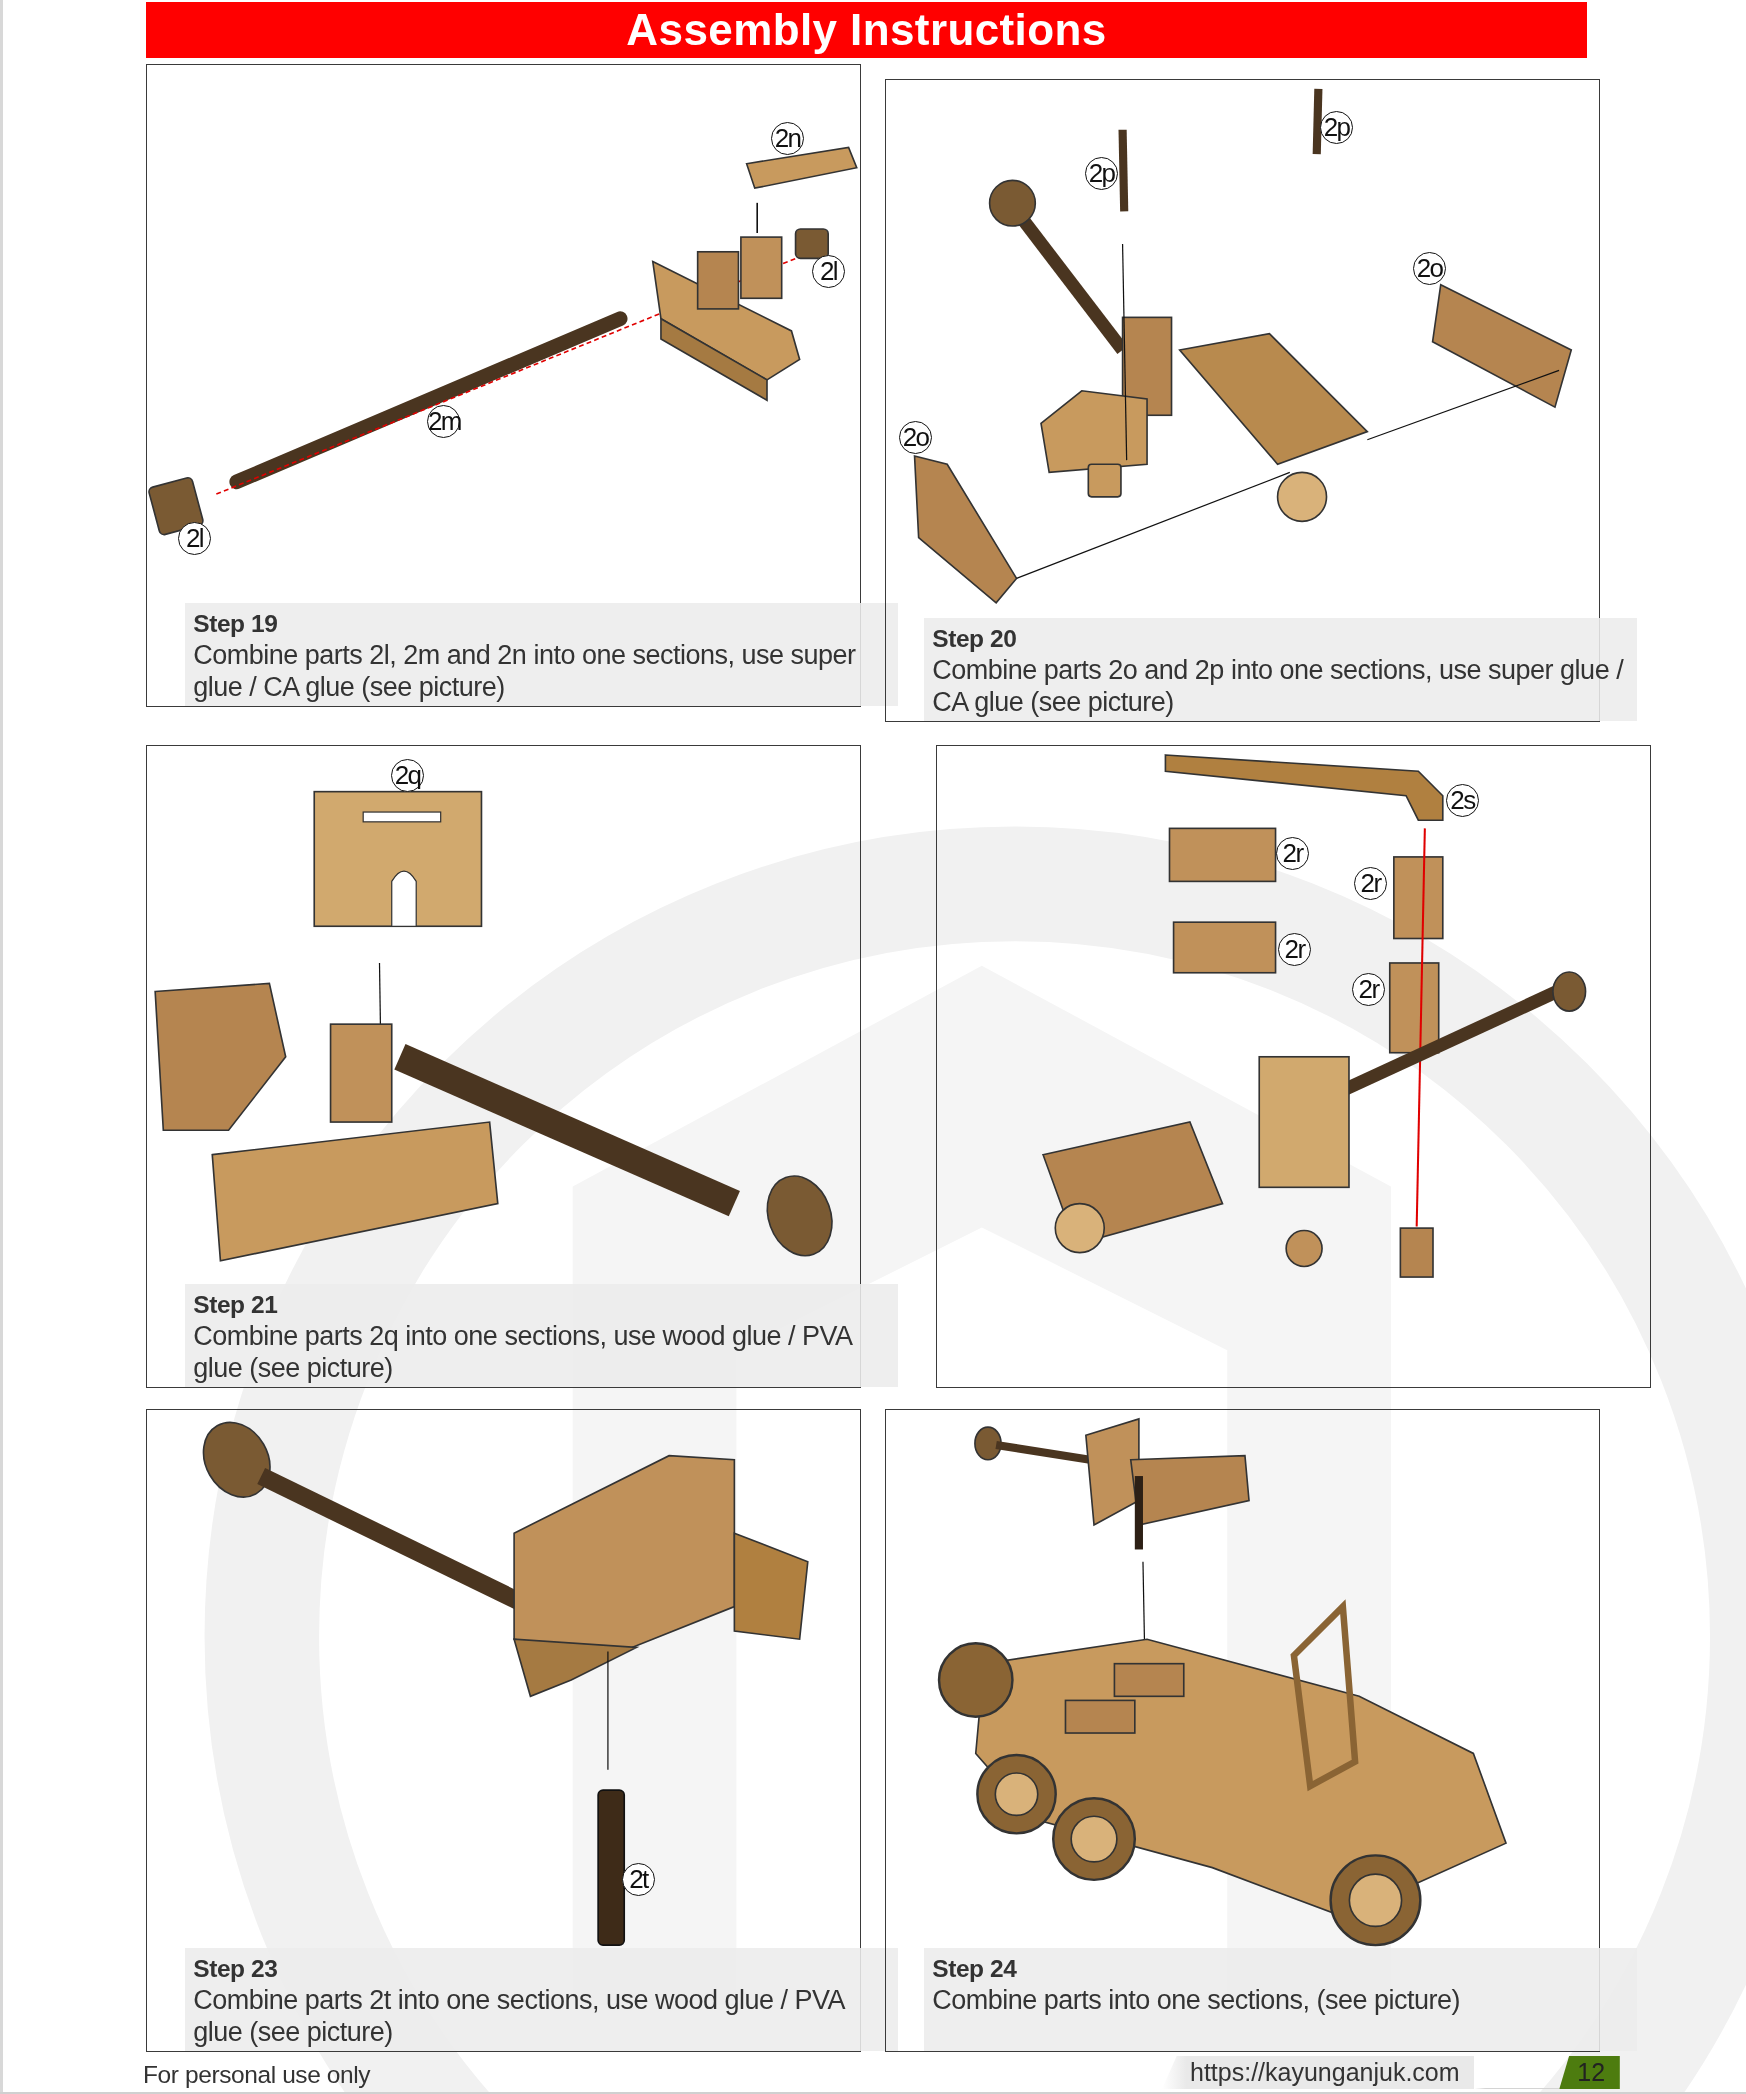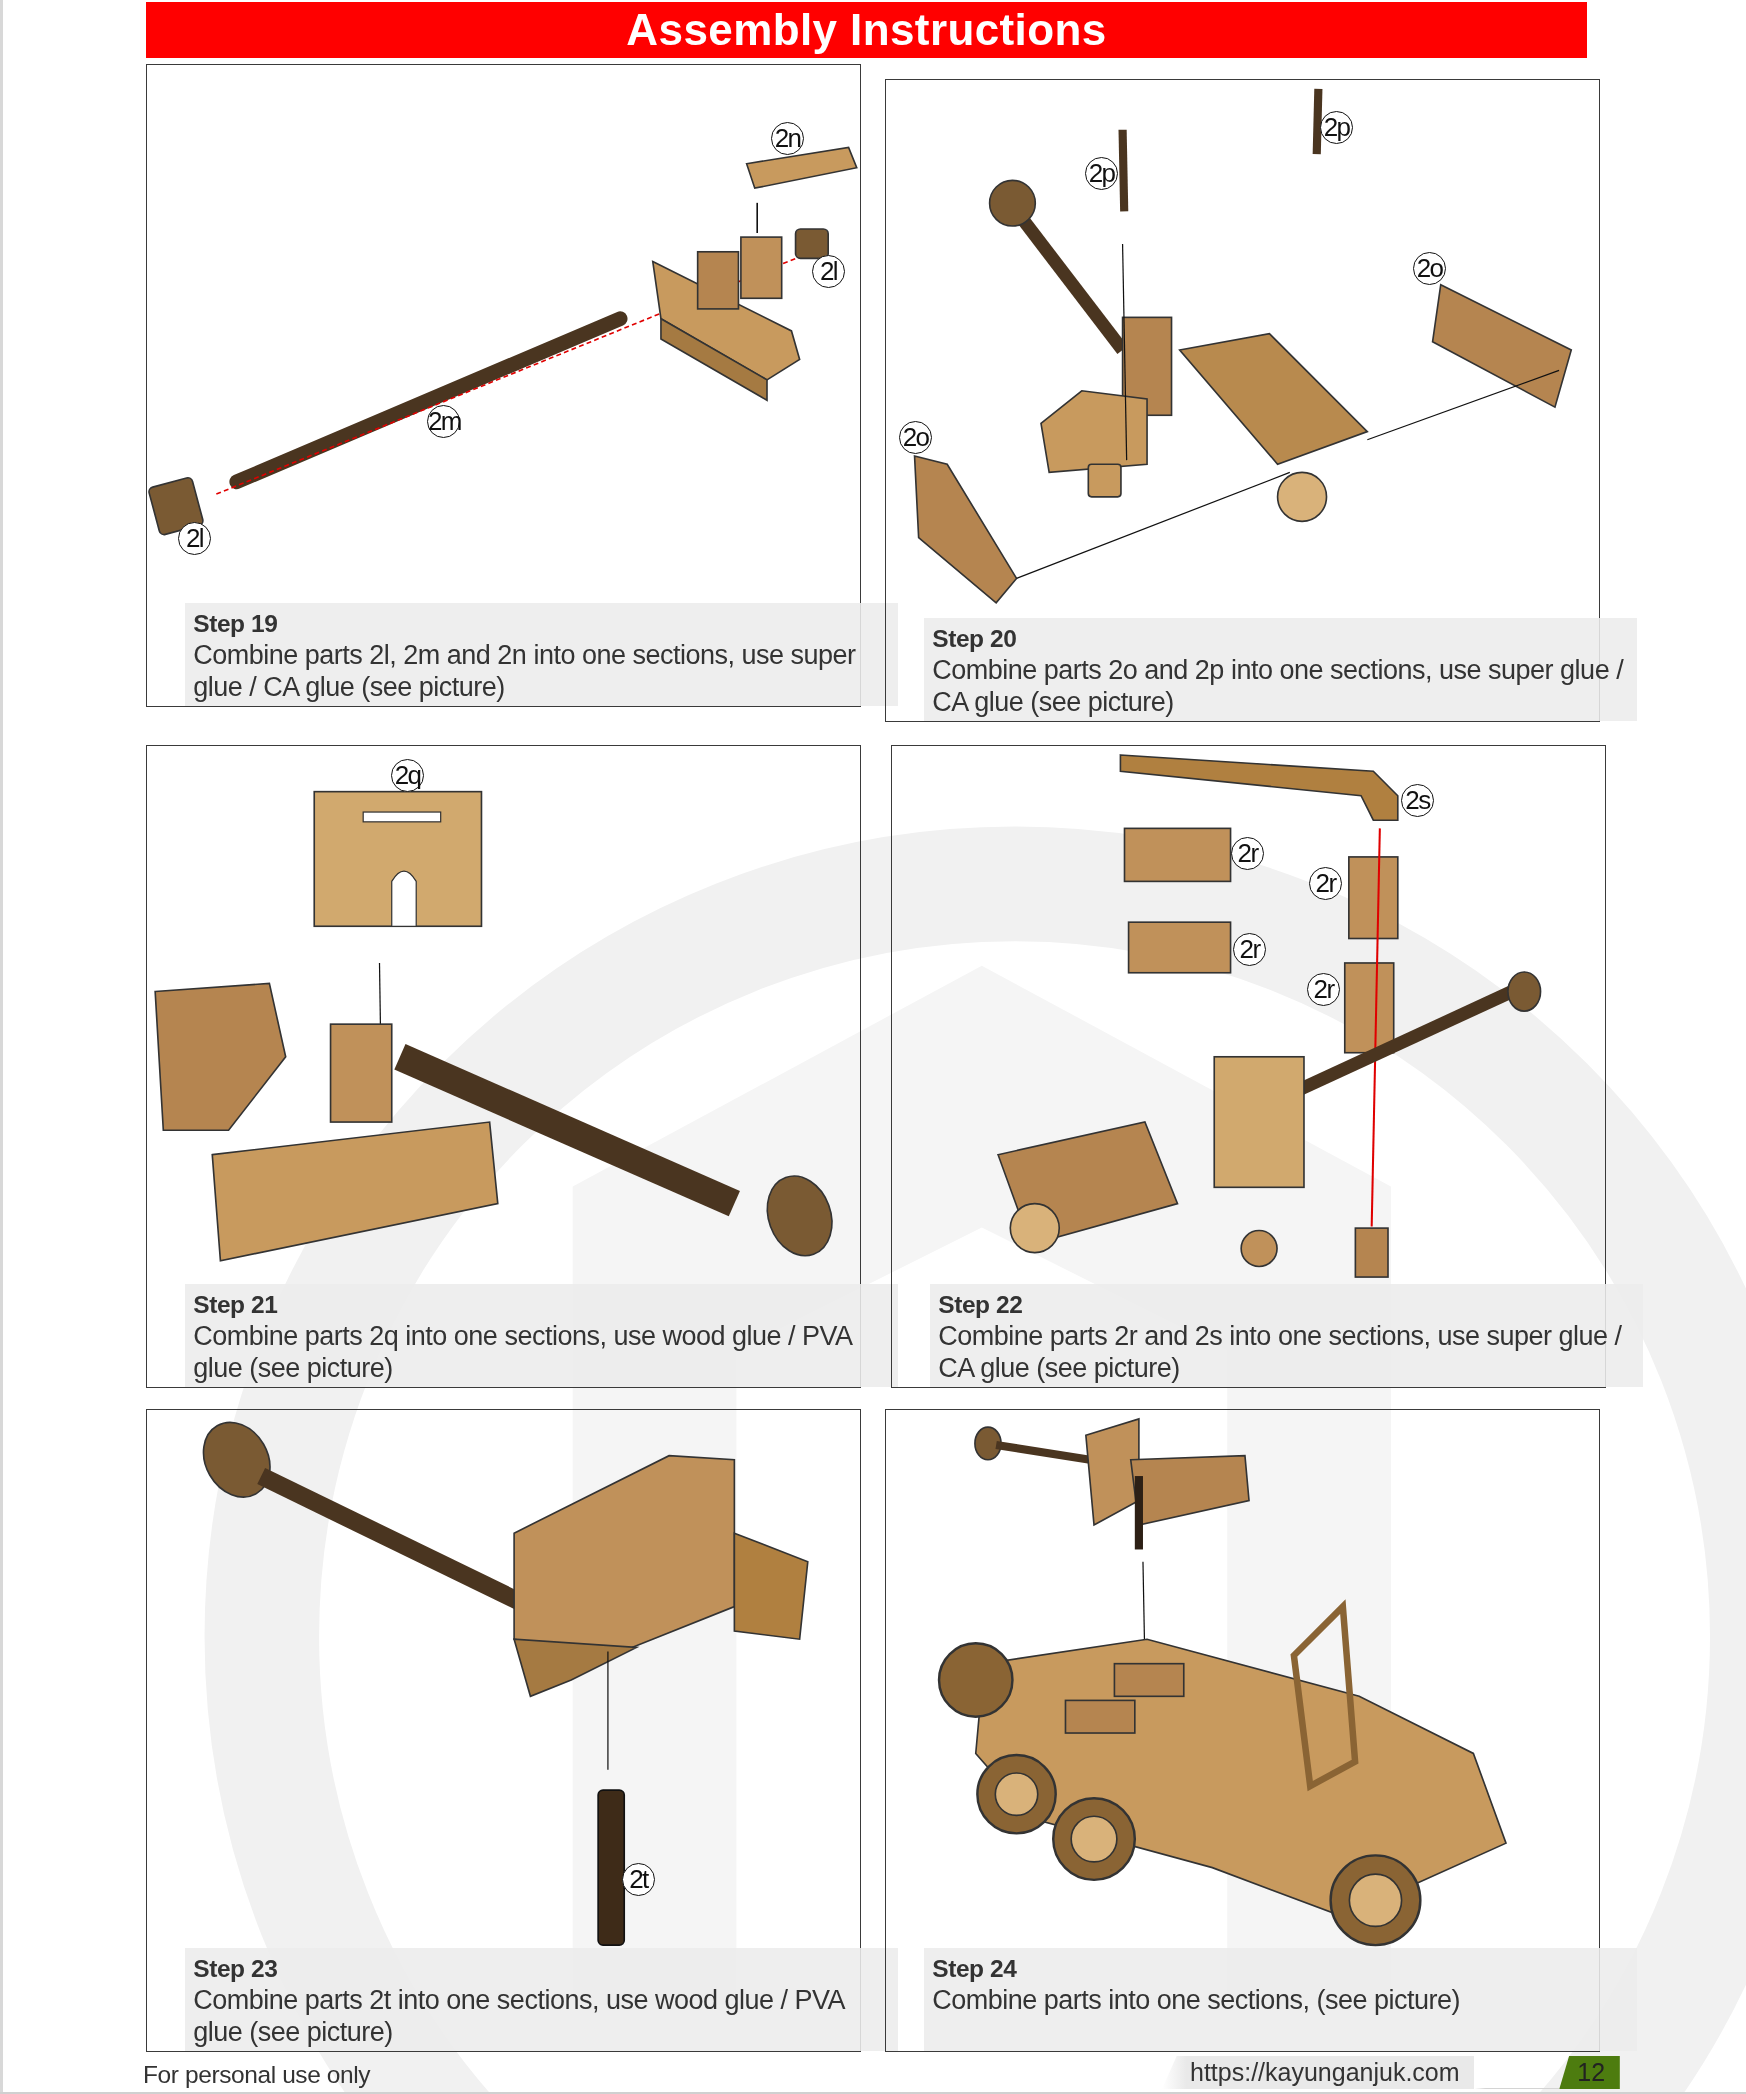--- a/index.html
+++ b/index.html
@@ -141,21 +141,21 @@
       <ellipse cx="800" cy="575" rx="38" ry="50" fill="#7a5a33" stroke="#333" stroke-width="2" transform="rotate(-20 800 575)"></ellipse>
     </svg>
   </div>
   <div class="part-label" style="left:244px; top:13px;">2q</div>
   <div class="caption">
     <div class="step-title">Step 21</div>
     <div class="step-text">Combine parts 2q into one sections, use wood glue / PVA glue (see picture)</div>
   </div>
 </div>
 
-<div class="panel" style="left:891px; top:745px;">
+<div class="panel" style="left:936px; top:745px;">
   <div class="figure">
     <svg viewBox="0 0 874 660">
       <polygon points="280,10 590,30 620,60 620,90 590,90 575,60 280,30" fill="#b08040" stroke="#333" stroke-width="2"></polygon>
       <rect x="285" y="100" width="130" height="65" fill="#c0915a" stroke="#333" stroke-width="2"></rect>
       <rect x="290" y="215" width="125" height="62" fill="#c0915a" stroke="#333" stroke-width="2"></rect>
       <rect x="560" y="135" width="60" height="100" fill="#c0915a" stroke="#333" stroke-width="2"></rect>
       <rect x="555" y="265" width="60" height="110" fill="#c0915a" stroke="#333" stroke-width="2"></rect>
       <line x1="598" y1="100" x2="588" y2="588" stroke="#e00000" stroke-width="2.5"></line>
 
       <line x1="500" y1="420" x2="760" y2="300" stroke="#4a3520" stroke-width="16"></line>
@@ -165,24 +165,20 @@
       <circle cx="175" cy="590" r="30" fill="#d9b27a" stroke="#333" stroke-width="2"></circle>
       <rect x="568" y="590" width="40" height="60" fill="#b58550" stroke="#333" stroke-width="2"></rect>
       <circle cx="450" cy="615" r="22" fill="#c0915a" stroke="#333" stroke-width="2"></circle>
     </svg>
   </div>
   <div class="part-label" style="left:509px; top:38px;">2s</div>
   <div class="part-label" style="left:339px; top:91px;">2r</div>
   <div class="part-label" style="left:417px; top:121px;">2r</div>
   <div class="part-label" style="left:341px; top:187px;">2r</div>
   <div class="part-label" style="left:415px; top:227px;">2r</div>
-  <div class="caption">
-    <div class="step-title">Step 22</div>
-    <div class="step-text">Combine parts 2r and 2s into one sections, use super glue / CA glue (see picture)</div>
-  </div>
 </div>
 
 <div class="panel" style="left:146px; top:1409px;">
   <div class="figure">
     <svg viewBox="0 0 874 660">
       <ellipse cx="110" cy="60" rx="38" ry="48" fill="#7a5a33" stroke="#333" stroke-width="2" transform="rotate(-30 110 60)"></ellipse>
       <line x1="140" y1="80" x2="510" y2="260" stroke="#4a3520" stroke-width="22"></line>
       <polygon points="450,150 640,55 720,60 720,240 570,300 450,280" fill="#c0915a" stroke="#333" stroke-width="2"></polygon>
       <polygon points="720,150 810,185 800,280 720,270" fill="#b08040" stroke="#333" stroke-width="2"></polygon>
       <polygon points="450,280 470,350 520,330 600,290" fill="#a57a42" stroke="#333" stroke-width="2"></polygon>

